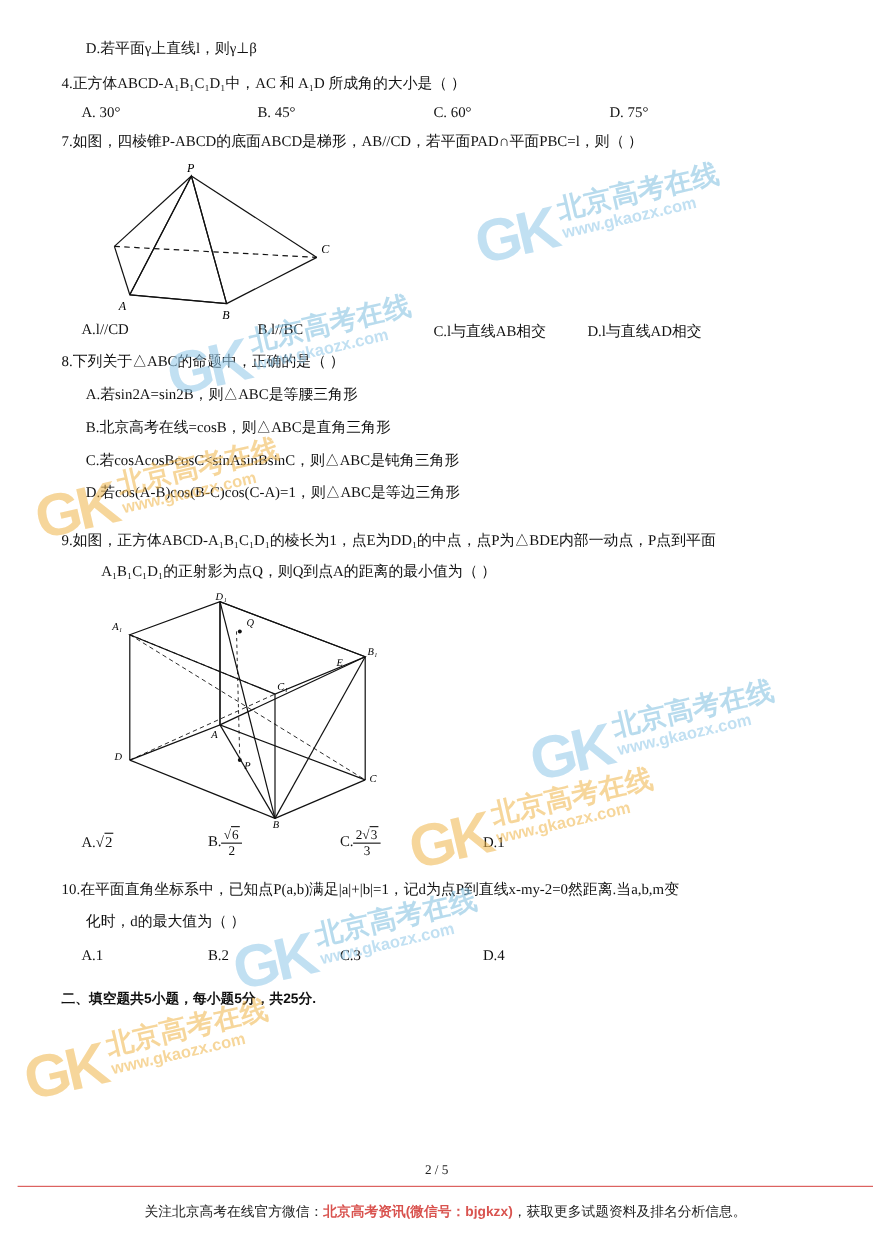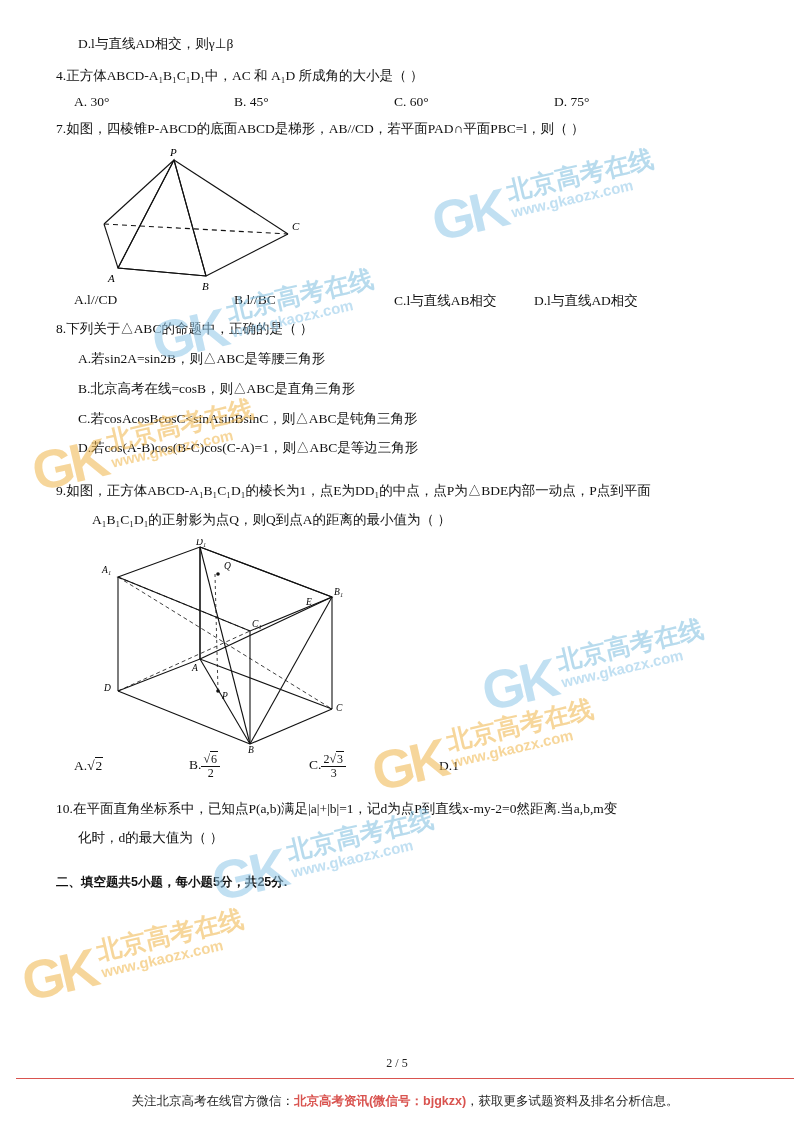--- a/index.html
+++ b/index.html
@@ -143,21 +143,21 @@
   <div class="wm" style="left:20px;top:930px;">
     <div class="wm-b wm-y">
       <div class="gk">GK</div>
       <div>
         <div class="cn">北京高考在线</div>
         <div class="url">www.gkaozx.com</div>
       </div>
     </div>
   </div>
 
-  <div class="q indent">D.l与直线AD相交，则γ⊥β</div>
+  <div class="q indent">D.若平面γ上直线l，则γ⊥β</div>
 
   <div class="smallgap"></div>
 
   <div class="q">4.正方体ABCD-A₁B₁C₁D₁中，AC 和 A₁D 所成角的大小是（    ）</div>
   <div class="opts">
     <div style="width:160px;">A. 30°</div>
     <div style="width:160px;">B. 45°</div>
     <div style="width:160px;">C. 60°</div>
     <div style="width:120px;">D. 75°</div>
   </div>
@@ -256,20 +256,26 @@
     </div>
     <div style="width:100px;">
       <span>D.</span><span>1</span>
     </div>
   </div>
 
   <div style="height:20px;"></div>
 
   <div class="q">10.在平面直角坐标系中，已知点P(a,b)满足|a|+|b|=1，记d为点P到直线x-my-2=0然距离.当a,b,m变</div>
   <div class="q indent" style="margin-top:8px;">化时，d的最大值为（    ）</div>
+  <div class="opts" style="margin-top:12px;">
+    <div style="width:115px;">A.1</div>
+    <div style="width:120px;">B.2</div>
+    <div style="width:130px;">C.3</div>
+    <div style="width:100px;">D.4</div>
+  </div>
 
   <div style="height:22px;"></div>
   <div class="q" style="font-weight:bold;font-family:'Liberation Sans',sans-serif;font-size:12.5px;">二、填空题共5小题，每小题5分，共25分.</div>
 
   <div class="pagenum">2 / 5</div>
 
   <div class="footer">
     <span>关注北京高考在线官方微信：</span>
       <span class="red">北京高考资讯(微信号：bjgkzx)</span>
       <span>，获取更多试题资料及排名分析信息。</span>

